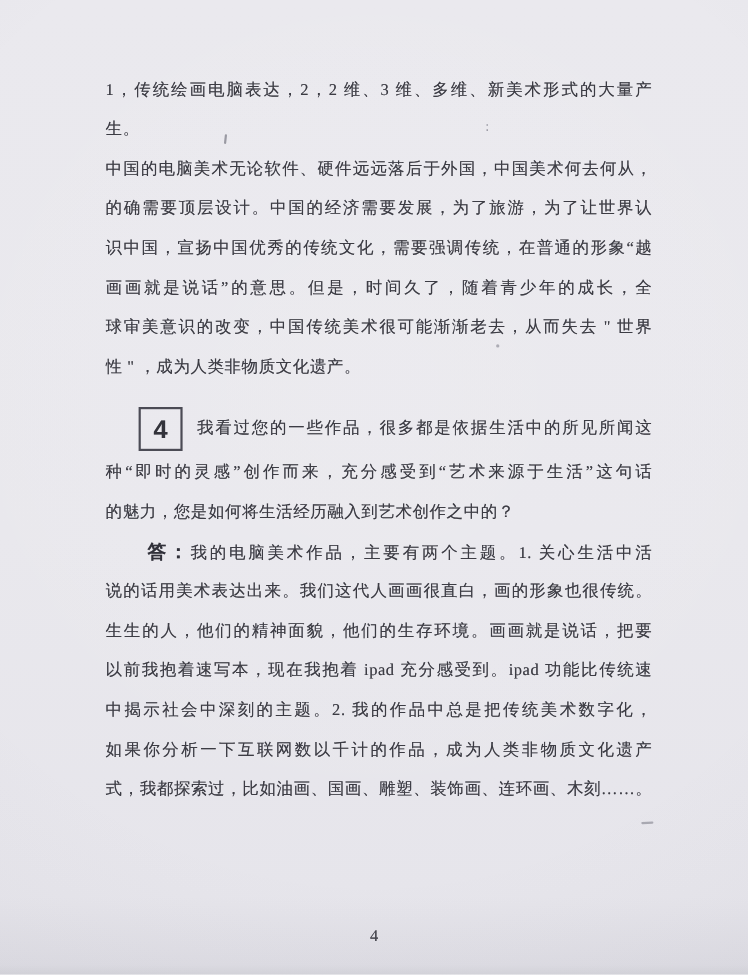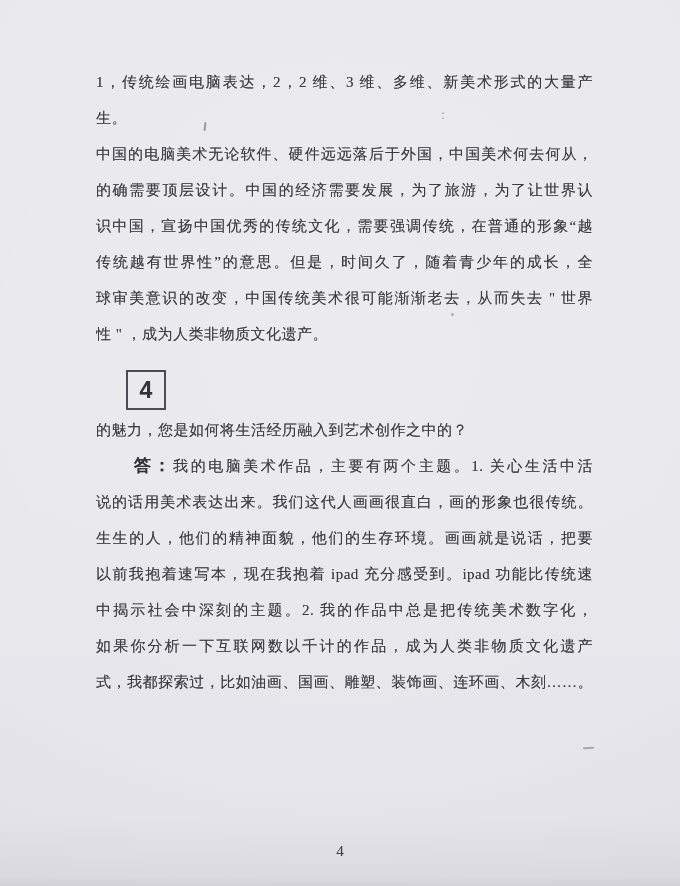--- a/index.html
+++ b/index.html
@@ -69,29 +69,31 @@
 <div class="dash"></div>
 
 <div class="textcol">
 
   <div class="line full">1，传统绘画电脑表达，2，2 维、3 维、多维、新美术形式的大量产</div>
   <div class="line">生。</div>
 
   <div class="line full">中国的电脑美术无论软件、硬件远远落后于外国，中国美术何去何从，</div>
   <div class="line full">的确需要顶层设计。中国的经济需要发展，为了旅游，为了让世界认</div>
   <div class="line full">识中国，宣扬中国优秀的传统文化，需要强调传统，在普通的形象“越</div>
-  <div class="line full">传统越有世界性”的意思。但是，时间久了，随着青少年的成长，全</div>
+  <div class="line full">画画就是说话”的意思。但是，时间久了，随着青少年的成长，全</div>
   <div class="line full">球审美意识的改变，中国传统美术很可能渐渐老去，从而失去 " 世界</div>
   <div class="line">性 " ，成为人类非物质文化遗产。</div>
 
   <div class="q-first">
     <div class="q-indent"></div>
     <div class="qbox">4</div>
     <div class="q-gap"></div>
+    <div class="qtext full">我看过您的一些作品，很多都是依据生活中的所见所闻这</div>
   </div>
+  <div class="line full">种“即时的灵感”创作而来，充分感受到“艺术来源于生活”这句话</div>
   <div class="line">的魅力，您是如何将生活经历融入到艺术创作之中的？</div>
 
   <div class="line full ans-first">
     <span class="ans-label">答：</span><span>我的电脑美术作品，主要有两个主题。1. 关心生活中活</span>
   </div>
   <div class="line full">说的话用美术表达出来。我们这代人画画很直白，画的形象也很传统。</div>
   <div class="line full">生生的人，他们的精神面貌，他们的生存环境。画画就是说话，把要</div>
   <div class="line full">以前我抱着速写本，现在我抱着 ipad 充分感受到。ipad 功能比传统速</div>
   <div class="line full">中揭示社会中深刻的主题。2. 我的作品中总是把传统美术数字化，</div>
   <div class="line full">如果你分析一下互联网数以千计的作品，成为人类非物质文化遗产</div>

